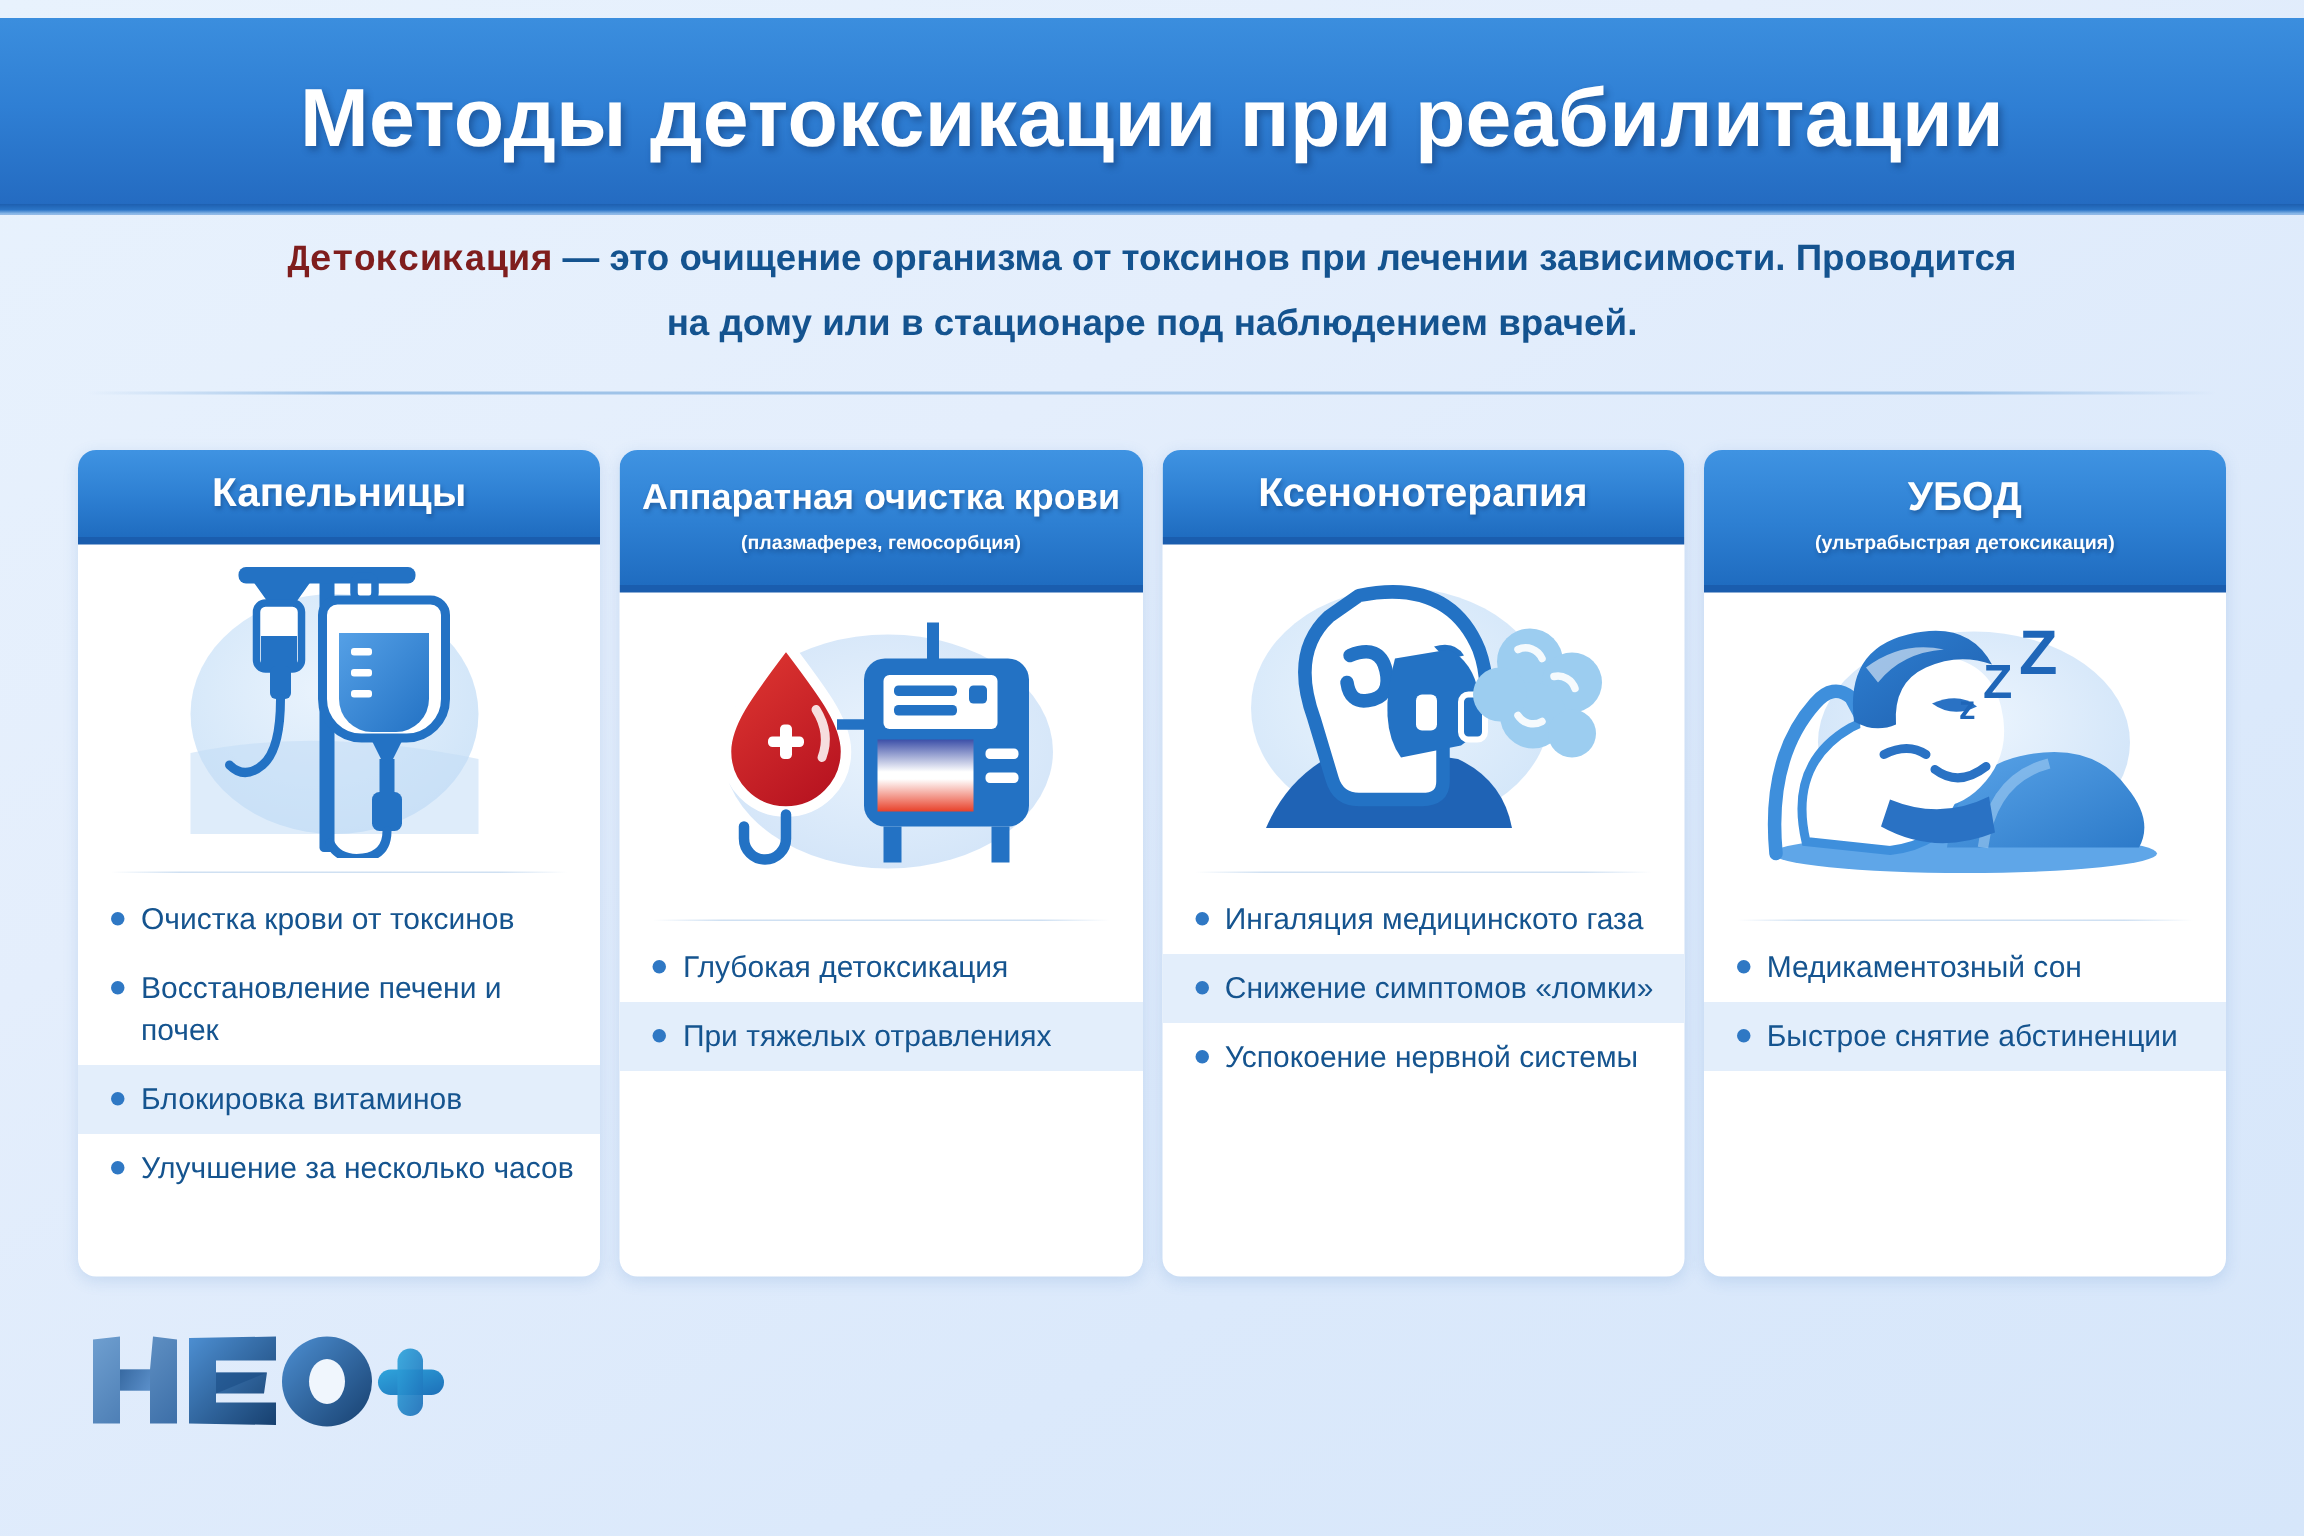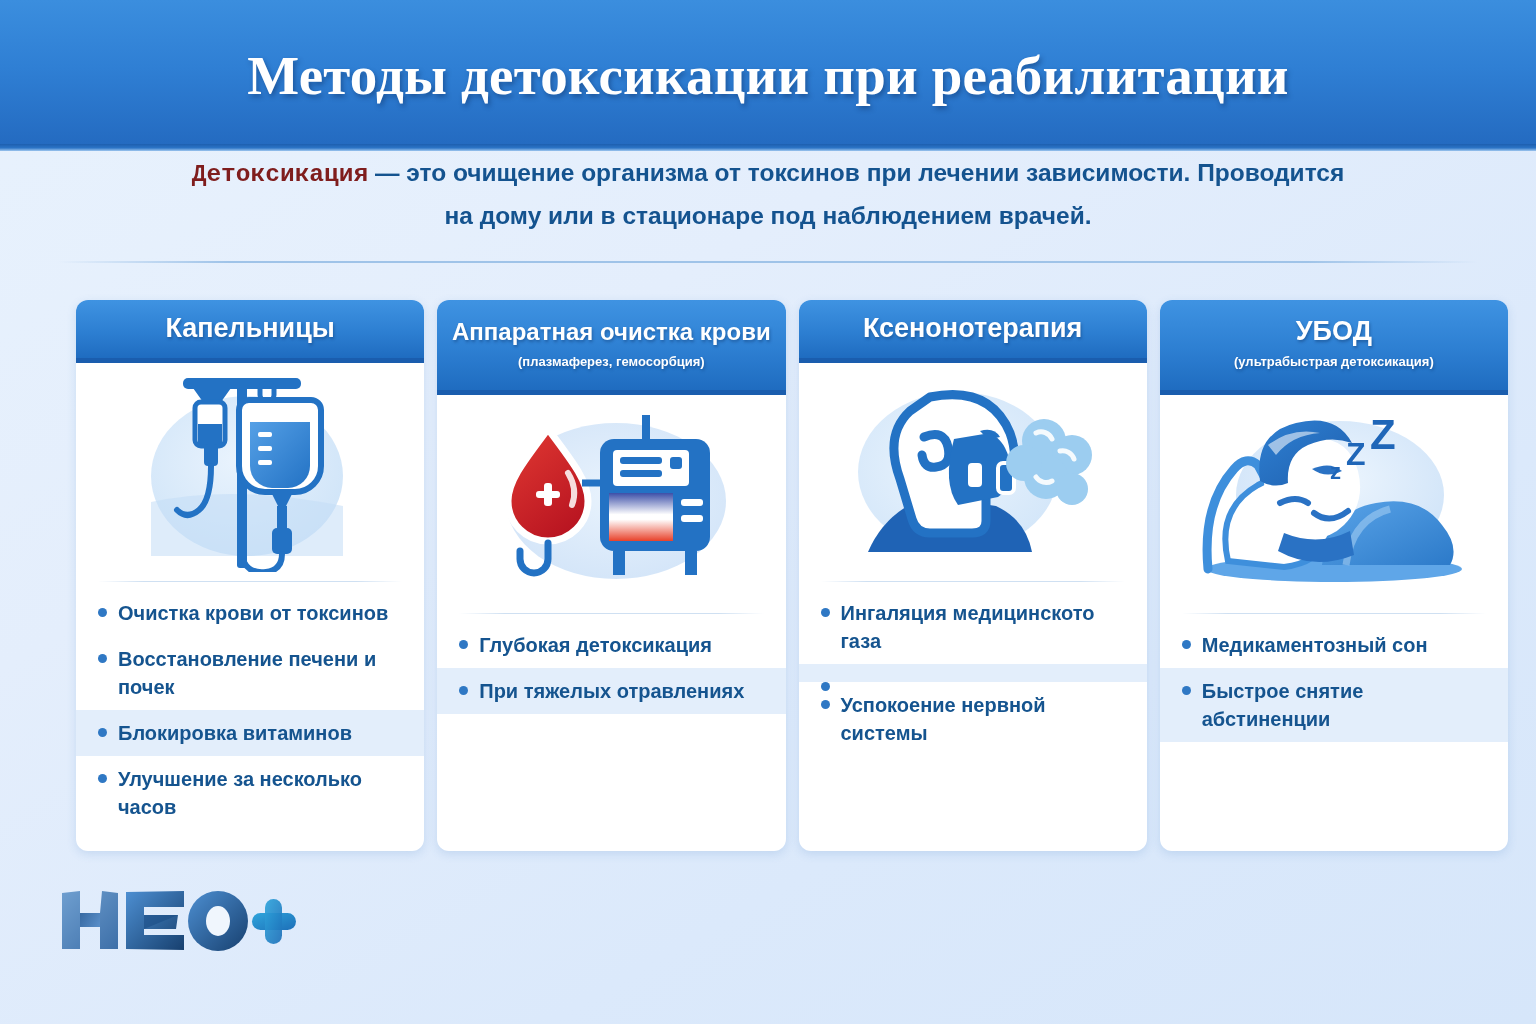--- a/index.html
+++ b/index.html
@@ -5,23 +5,23 @@
   * { margin:0; padding:0; box-sizing:border-box; }
   html, body { width:1536px; height:1024px; overflow:hidden; }
   body {
     font-family:"Liberation Sans", sans-serif;
     background:linear-gradient(150deg,#e8f2fd 0%,#e4eefc 35%,#dbe9fb 70%,#d6e6fa 100%);
     position:relative;
   }
 
   
   .topbar{
-    position:absolute; left:0; top:0; width:1536px; height:151px;
+    position:absolute; left:0; top:12px; width:1536px; height:131px;
     background:linear-gradient(180deg,#3b8ede 0%,#2f7fd4 45%,#2369bf 100%);
-    display:flex; align-items:center; justify-content:center;font-family:Liberation Serif, serif;
+    display:flex; align-items:center; justify-content:center;
   }
   .topbar:after{
     content:""; position:absolute; left:0; bottom:0; width:100%; height:7px;
     background:linear-gradient(180deg,#1d5faf 0%,#2b74c6 55%,#9ec6ef 100%);
   }
   .topbar h1{
     font-size:55px; font-weight:bold; color:#ffffff; letter-spacing:.2px;
     text-shadow:2px 3px 5px rgba(10,45,95,.45);
     white-space:nowrap;
   }
@@ -36,21 +36,21 @@
   }
   .subtitle b{ color:#7f1d1d; font-weight:bold;font-family:Liberation Mono, monospace; }
   .divider{
     position:absolute; left:58px; top:261px; width:1420px; height:2px;
     background:linear-gradient(90deg,rgba(150,190,235,0) 0%,#9fc3e8 12%,#9fc3e8 88%,rgba(150,190,235,0) 100%);
   }
 
   
   .cards{
     position:absolute; left:52px; top:300px; width:1432px; height:551px;
-    display:flex; gap:13px;margin-left:24px;
+    display:flex; gap:13px;
   }
   .card{
     position:relative; width:100%; flex:1 1 0;
     background:#ffffff; border-radius:12px;
     box-shadow:0 3px 10px rgba(60,120,190,.17);
     display:flex; flex-direction:column; overflow:hidden;
   }
   .card-head{
     position:relative;
     background:linear-gradient(180deg,#3f93e2 0%,#2d7fd2 55%,#1f6cc0 100%);
@@ -69,21 +69,21 @@
     height:218px; display:flex; align-items:center; justify-content:center;
     position:relative;
   }
   .list-sep{
     height:1px; margin:0 22px;
     background:linear-gradient(90deg,rgba(180,208,236,0) 0%,#cfe0f2 15%,#cfe0f2 85%,rgba(180,208,236,0) 100%);
   }
   ul.bullets{ list-style:none; padding:8px 0 0 0; }
   ul.bullets li{
     position:relative; display:block;
-    font-size:20px; line-height:28px; color:#15548f; font-weight:700;
+    font-size:20px; line-height:28px; color:#15548f; font-weight:400;
     padding:9px 16px 9px 42px;
   }
   ul.bullets li.hl{ background:#e3eefb; }
   ul.bullets li .dot{
     position:absolute; left:22px; top:18px;
     width:9px; height:9px; border-radius:50%; background:#2f78c4;
   }
 
   
   .logo{ position:absolute; left:56px; top:885px; width:240px; height:72px; }
@@ -243,21 +243,21 @@
         <g fill="none" stroke="#ffffff" stroke-width="5" stroke-linecap="round" opacity=".9">
           <path d="M198 56 a12 12 0 0 1 16 6"></path>
           <path d="M222 74 a12 12 0 0 1 14 8"></path>
           <path d="M198 100 a12 12 0 0 0 16 4"></path>
         </g>
       </svg>
     </div>
     <div class="list-sep"></div>
     <ul class="bullets">
       <li><span class="dot"></span><span>Ингаляция медицинското газа</span></li>
-      <li class="hl"><span class="dot"></span></li>
+      <li class="hl"><span class="dot"></span><span>Снижение симптомов «ломки»</span></li>
       <li><span class="dot"></span><span>Успокоение нервной системы</span></li>
     </ul>
   </div>
 
   <div class="card">
     <div class="card-head head-h2">
       <div class="t1">УБОД</div>
       <div class="t2">(ультрабыстрая детоксикация)</div>
     </div>
     <div class="icon-area">

